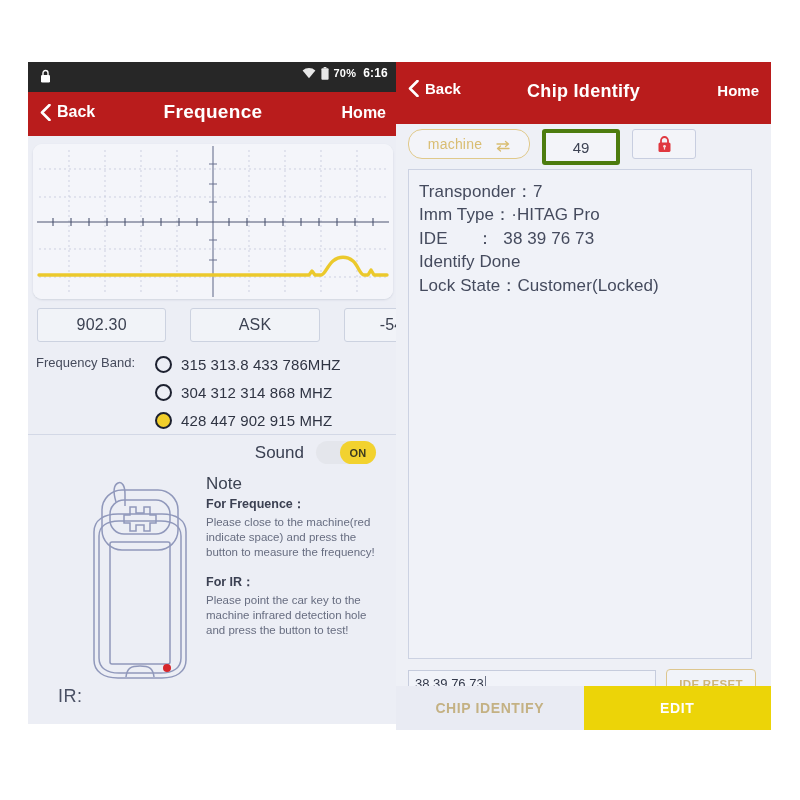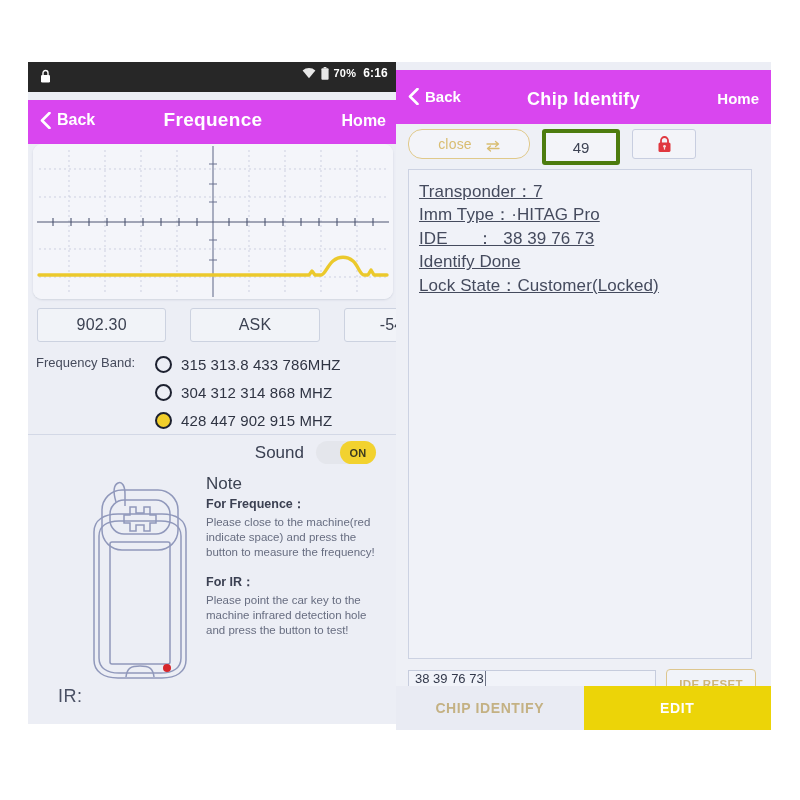--- a/index.html
+++ b/index.html
@@ -54,23 +54,22 @@
   .sb-wifi  { width: 14px; height: 12px; display:block; }
   .sb-batt  { width: 8px;  height: 13px; display:block; }
   .sb-pct   { font-size: 11px; }
   .sb-time  { font-size: 12px; margin-left: 2px; }
 
   
   .navbar {
     position: absolute;
     left: 0;
     width: 100%;
-    background: #d946ef;
+    background: #b91c1c;
     color: #ffffff;
-    margin-top: 8px;
   }
   #left-navbar  { top: 30px; height: 44px; }
   #right-navbar { top: 0;    height: 62px; }
 
   .nav-back {
     position: absolute;
     left: 12px;
     display: flex;
     align-items: center;
     gap: 6px;
@@ -316,39 +315,38 @@
     background: #f0f2f8;
     box-sizing: border-box;
     padding: 10px 0 0 10px;
   }
   .result-line {
     font-size: 17px;
     line-height: 1.38;
     color: #454b5e;
     white-space: pre;
     letter-spacing: .1px;
-    text-decoration: underline;
   }
 
   
   #ide-row {
     position: absolute;
     left: 12px; top: 545px;
     width: 350px;
     display: flex;
     align-items: center;
     gap: 10px;
   }
   #ide-input {
     width: 248px; height: 28px;
     border: 1px solid #c6ccdd;
     background: #f1f3f9;
     box-sizing: border-box;
     display: flex;
-    align-items: flex-start;
+    align-items: center;
     padding-left: 6px;
     font-size: 13px;
     color: #32384a;
     position: relative;
   }
   #ide-caret {
     display: inline-block;
     width: 1px; height: 15px;
     background: #6d7386;
     margin-left: 1px;
@@ -576,21 +574,21 @@
         <span>Back</span>
       </div>
       <div class="nav-title">Chip Identify</div>
       <div class="nav-home">Home</div>
     </div>
 
     <div id="right-body">
 
       <div id="chip-toolbar">
         <div id="mode-pill">
-          <span id="mode-text">close</span>
+          <span id="mode-text">machine</span>
           <span id="swap-icon">
             <svg viewBox="0 0 14 12" width="14" height="12">
               <path d="M1 4 H12 M9.5 1.5 L12.5 4 L9.5 6.5" fill="none" stroke="#d9bd72" stroke-width="1.3" stroke-linecap="round" stroke-linejoin="round"></path>
               <path d="M13 8.5 H2 M4.5 6 L1.5 8.5 L4.5 11" fill="none" stroke="#d9bd72" stroke-width="1.3" stroke-linecap="round" stroke-linejoin="round"></path>
             </svg>
           </span>
         </div>
         <div id="count-box">49</div>
         <div id="lock-box">
           <span id="lock-icon">

